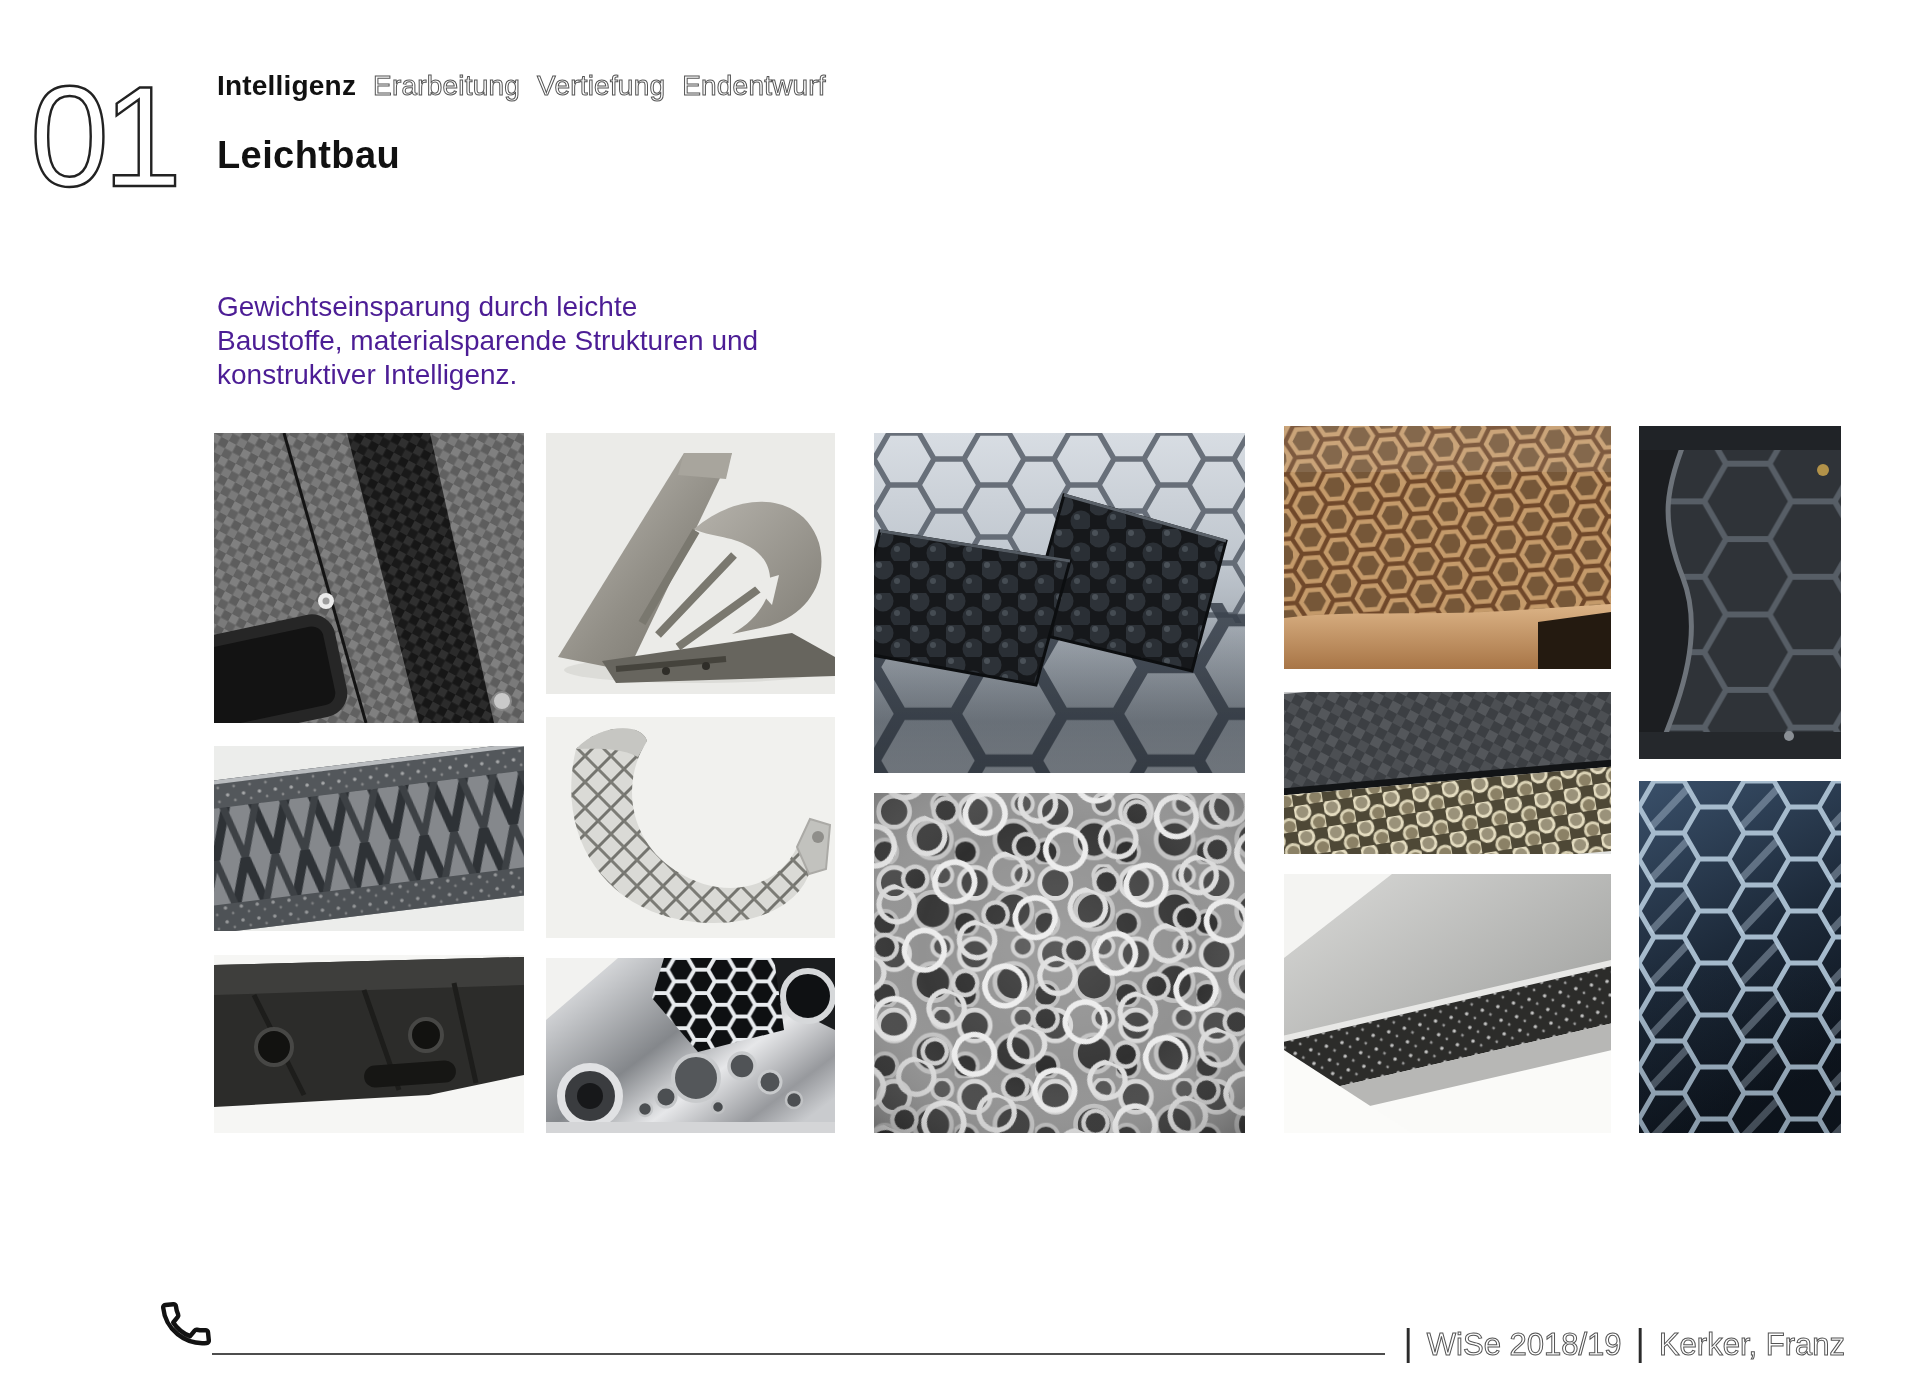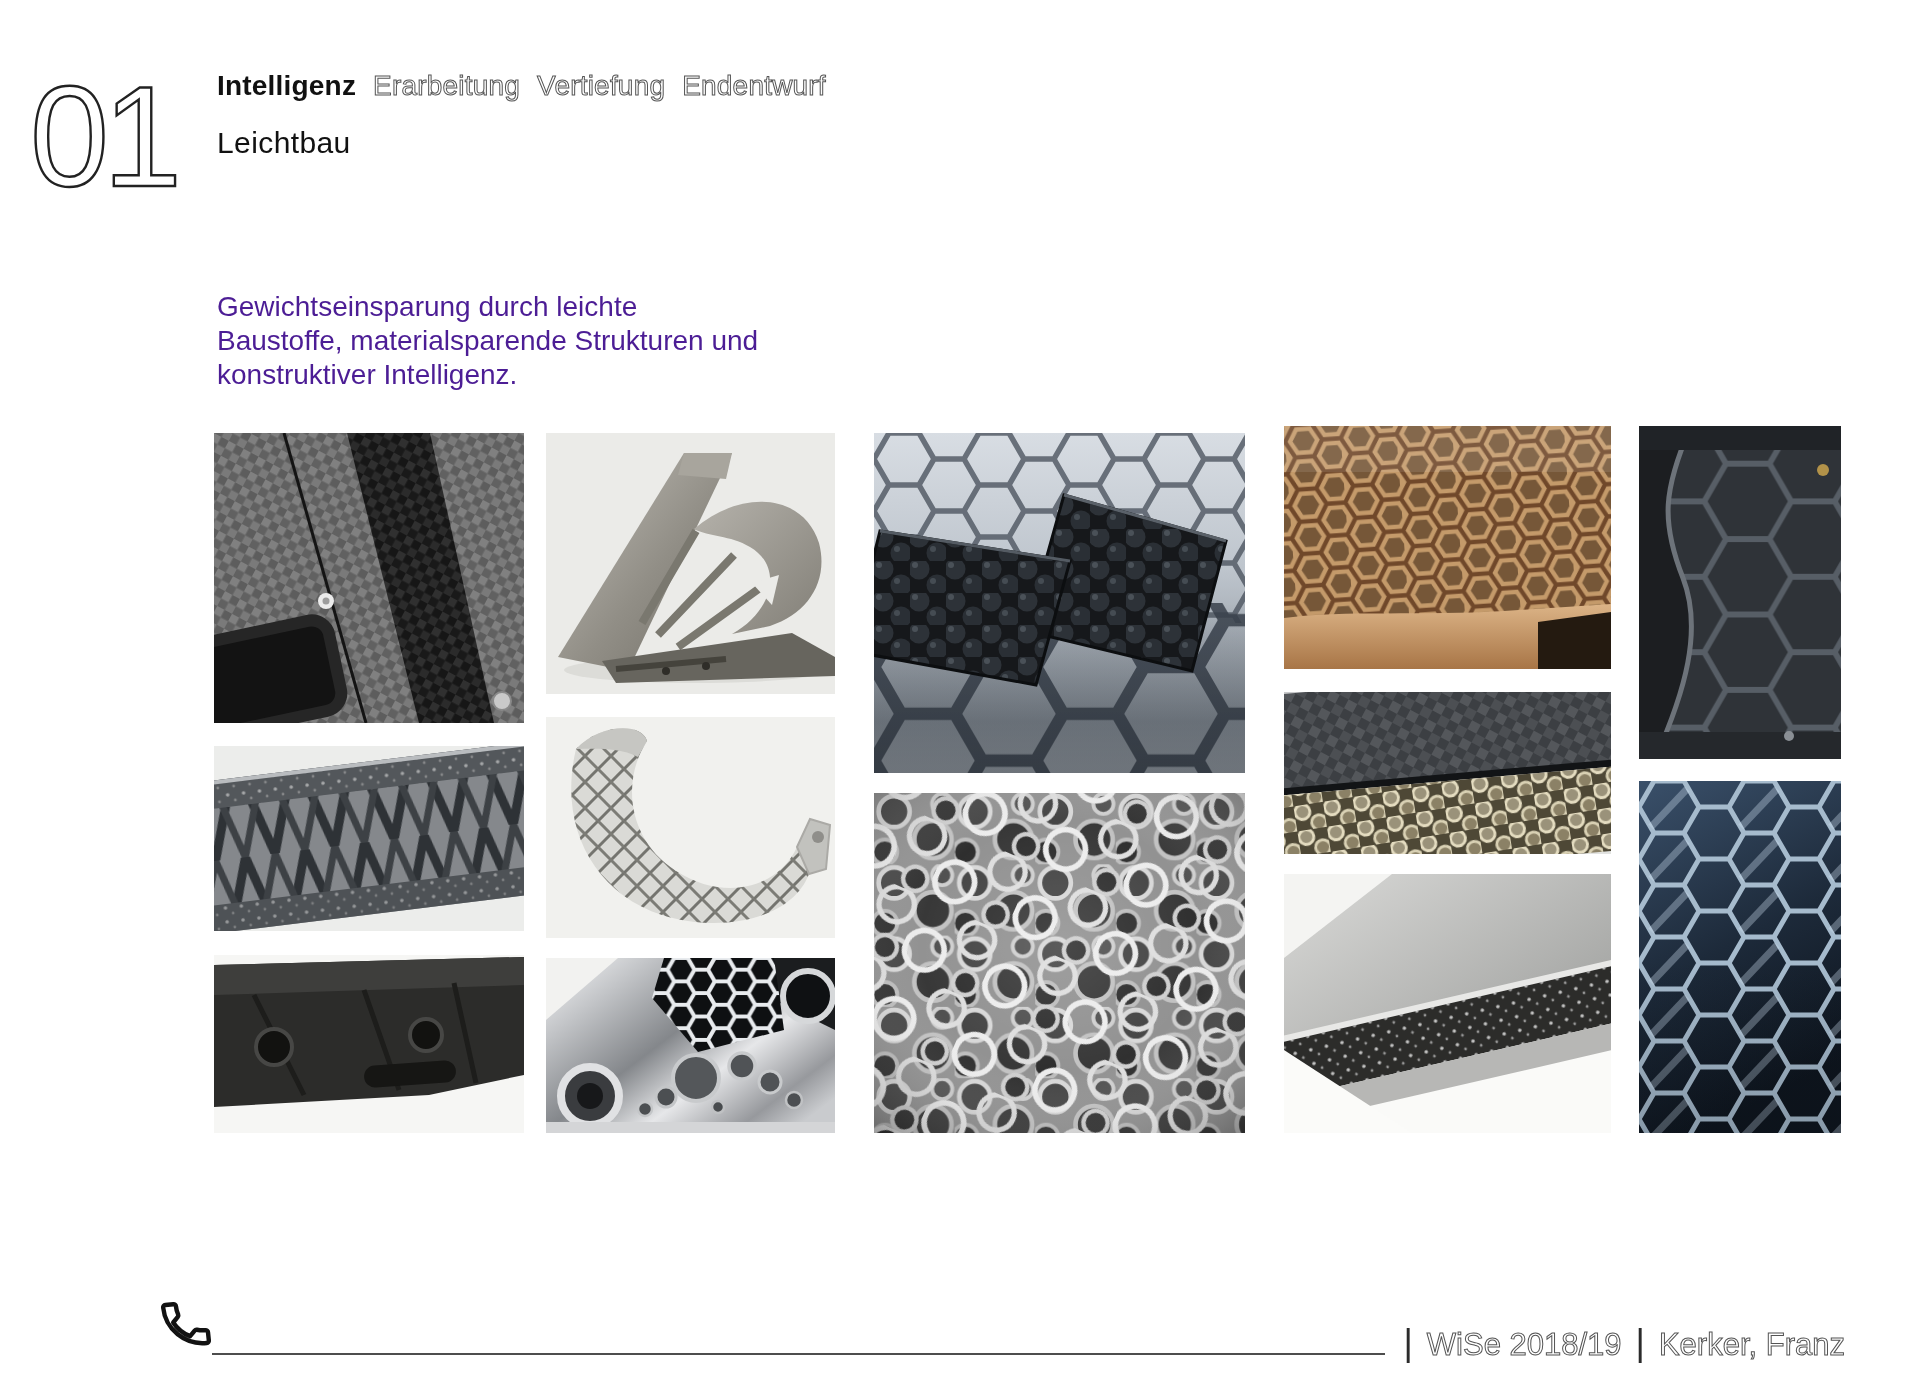--- a/index.html
+++ b/index.html
@@ -8,21 +8,21 @@
 
   
   .slide-number{position:absolute;left:28px;top:50px;width:190px;height:150px;}
   .nav{position:absolute;left:217px;top:70px;display:flex;gap:17px;align-items:baseline;
        font-size:28px;letter-spacing:.2px;white-space:nowrap;}
   .nav .active{font-weight:bold;color:#111;}
   .hairline{color:#8c8c8c;font-weight:normal;}
   @supports (-webkit-text-stroke: 1px #000){
     .hairline{color:#ffffff;-webkit-text-stroke:1px #555555;}
   }
-  .page-title{position:absolute;left:217px;top:126px;font-size:30px;font-weight:normal;
+  .page-title{position:absolute;left:217px;top:134px;font-size:38px;font-weight:bold;
               letter-spacing:.4px;color:#111;}
   .intro{position:absolute;left:217px;top:290px;width:640px;font-size:28px;line-height:1.22;
          color:#4c1d95;white-space:pre-line;}
 
   
   .tile{position:absolute;overflow:hidden;background:#ecehigher;}
   .tile svg{display:block;width:100%;height:100%;}
   #t-c1r1{left:214px;top:433px;width:310px;height:290px}
   #t-c1r2{left:214px;top:746px;width:310px;height:185px}
   #t-c1r3{left:214px;top:955px;width:310px;height:178px}

